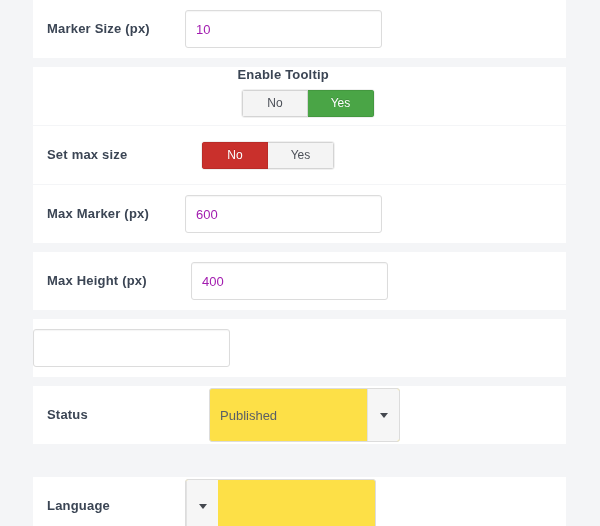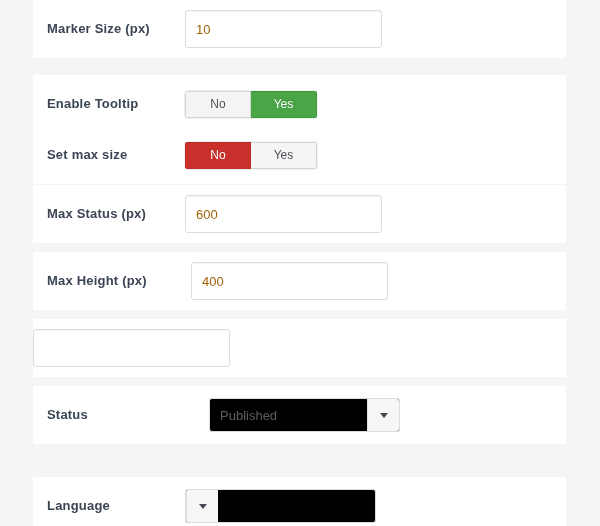--- a/index.html
+++ b/index.html
@@ -49,32 +49,33 @@
   .text-input {
     box-sizing: border-box;
     width: 197px;
     height: 38px;
     border: 1px solid #dcdcdc;
     border-radius: 3px;
     background: #ffffff;
     padding: 0 10px;
     font-family: "Liberation Sans", sans-serif;
     font-size: 13px;
-    color: #a16207;
+    color: #a21caf;
     outline: none;
     box-shadow: inset 0 1px 1px rgba(0,0,0,0.04);
   }
   .text-input::placeholder { color: #b4b4b4; }
 
   
   .btn-group {
     display: inline-flex;
     border-radius: 3px;
     overflow: hidden;
     box-shadow: 0 0 0 1px rgba(0,0,0,0.06);
+    margin-left: 17px;
   }
   .btn-opt {
     box-sizing: border-box;
     min-width: 66px;
     height: 27px;
     line-height: 25px;
     text-align: center;
     font-size: 12px;
     padding: 0 14px;
     border: 1px solid #d4d4d4;
@@ -97,24 +98,24 @@
     text-shadow: 0 -1px 0 rgba(0,0,0,0.15);
   }
 
   
   .select-box {
     position: relative;
     display: inline-flex;
     align-items: stretch;
     box-sizing: border-box;
     width: 191px;
-    height: 34px;
+    height: 54px;
     border: 1px solid #dcdcdc;
     border-radius: 3px;
-    background: #000000;
+    background: #fde047;
     overflow: hidden;
   }
   .select-value {
     flex: 1;
     display: flex;
     align-items: center;
     padding-left: 10px;
     font-size: 13px;
     color: #5a5f66;
   }
@@ -139,42 +140,42 @@
 
 <div class="form-wrap">
 
   <div class="row" style="top:0px;">
     <div class="row-label">Marker Size (px)</div>
     <div class="row-control">
       <input class="text-input" type="text" value="10" style="">
     </div>
   </div>
 
-  <div class="row" style="top:75px;">
+  <div class="row" style="top:67px;flex-direction:column;">
     <div class="row-label">Enable Tooltip</div>
     <div class="row-control">
       <div class="btn-group">
         <div class="btn-opt">No</div>
         <div class="btn-opt active-yes">Yes</div>
       </div>
     </div>
   </div>
 
   <div class="row" style="top:126px;">
     <div class="row-label">Set max size</div>
     <div class="row-control">
       <div class="btn-group">
         <div class="btn-opt active-no">No</div>
         <div class="btn-opt">Yes</div>
       </div>
     </div>
   </div>
 
   <div class="row" style="top:185px;">
-    <div class="row-label">Max Status (px)</div>
+    <div class="row-label">Max Marker (px)</div>
     <div class="row-control">
       <input class="text-input" type="text" value="600" style="">
     </div>
   </div>
 
   <div class="row" style="top:252px;gap:6px;">
     <div class="row-label">Max Height (px)</div>
     <div class="row-control">
       <input class="text-input" type="text" value="400" style="">
     </div>

